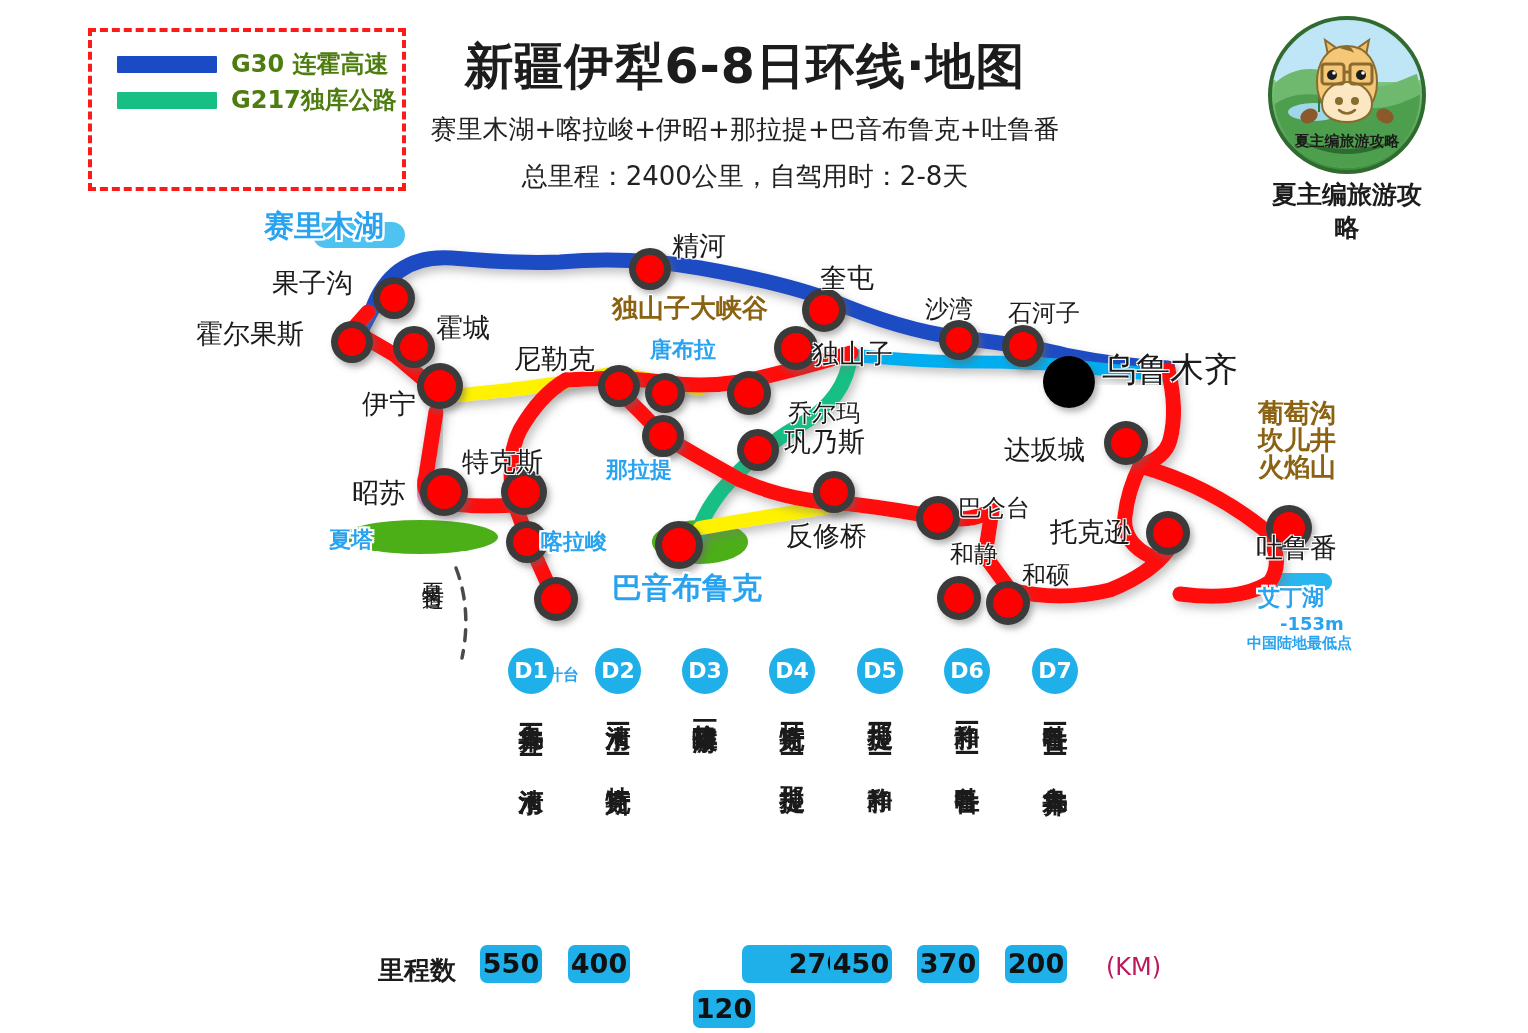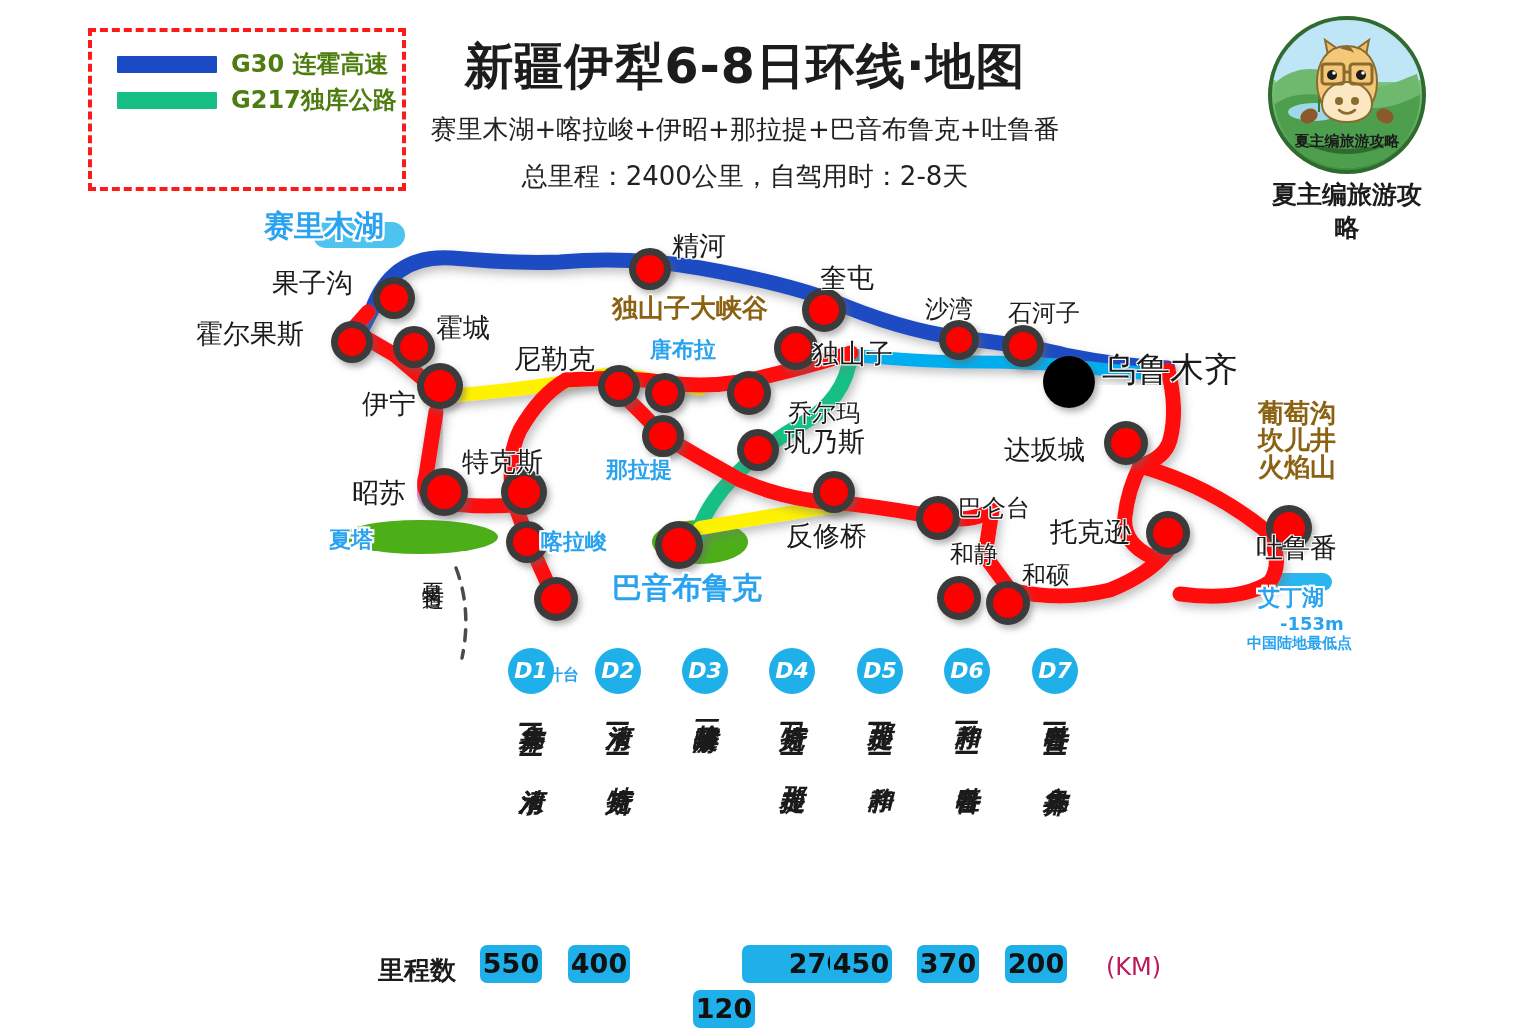--- a/index.html
+++ b/index.html
@@ -50,21 +50,21 @@
                     0 2px 0 #fff,0 -2px 0 #fff,2px 0 0 #fff,-2px 0 0 #fff;}
   .scenic.lg{font-size:30px;}
   .brown{font-size:26px;color:#8a6212;font-weight:bold;
         text-shadow:1px 1px 0 #fff,-1px 1px 0 #fff,1px -1px 0 #fff,-1px -1px 0 #fff;}
   .vtext{writing-mode:vertical-rl;text-orientation:upright;font-size:22px;color:#1b1b1b;
          letter-spacing:2px;}
   .tiny{font-size:18px;color:#29a3ef;font-weight:bold;}
   .tiny2{font-size:15px;color:#29a3ef;font-weight:bold;}
 
   
-  #itinerary{position:absolute;left:0;top:648px;width:1528px;height:320px;font-style:italic;}
+  #itinerary{position:absolute;left:0;top:648px;width:1528px;height:320px;}
   .day-col{position:absolute;top:0;width:88px;text-align:center;}
   .day-badge{width:46px;height:46px;border-radius:50%;background:#1fb0ea;color:#fff;
      font-size:22px;font-weight:bold;line-height:46px;margin:0 auto;
      font-family:"DejaVu Sans","Liberation Sans",sans-serif;}
   .day-route{margin-top:10px;writing-mode:vertical-rl;text-orientation:upright;
      font-size:25px;font-weight:bold;color:#1b1b1b;letter-spacing:1px;display:inline-block;
      font-family:"DejaVu Sans","Liberation Sans",sans-serif;}
 
   
   #mileage-row{position:absolute;left:0;top:945px;width:1528px;height:46px;}

